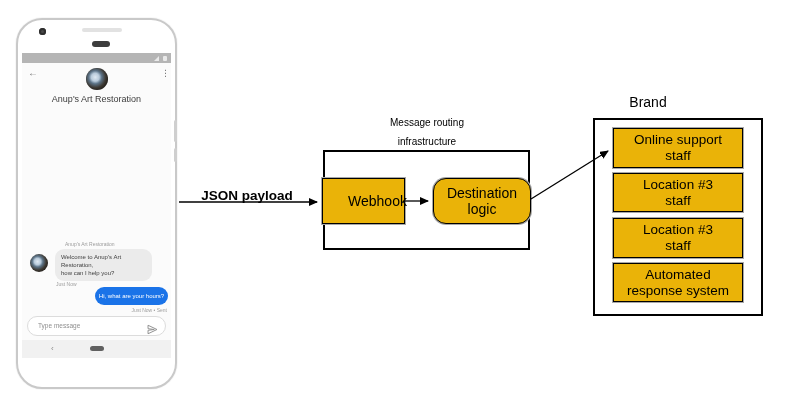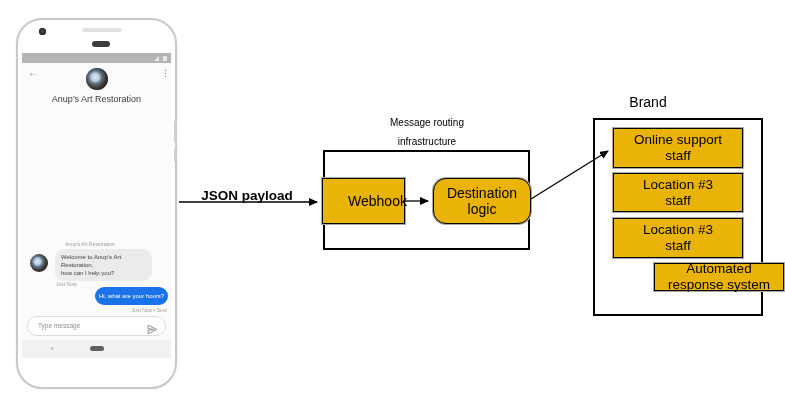--- a/index.html
+++ b/index.html
@@ -61,21 +61,21 @@
   #routing-title { left:324px; top:113px; width:206px; font-size:10px; line-height:19px; }
   #brand-title { left:563px; top:94px; width:170px; font-size:14px; }
   #routing-box { left:323px; top:150px; width:207px; height:100px; }
   #webhook-box { left:322px; top:178px; width:83px; height:46px; font-size:14px;padding-left:28px; }
   #destination-box { left:433px; top:178px; width:98px; height:46px; font-size:14px;border-radius:13px; }
   #brand-box { left:593px; top:118px; width:170px; height:198px; }
   .brand-item { left:613px; width:130px; }
   #brand-item-0 { top:128px; height:40px; }
   #brand-item-1 { top:173px; height:39px; }
   #brand-item-2 { top:218px; height:40px; }
-  #brand-item-3 { top:263px; height:28px;margin-left:41px; }
+  #brand-item-3 { top:263px; height:39px; }
 
   #arrows { position:absolute; left:0; top:0; width:785px; height:401px; pointer-events:none; z-index:6; }
 </style>
 </head>
 <body>
 
 <div id="canvas">
 
   <div class="phone">
     <div class="side-btn" style="top:100px;height:22px;"></div>

